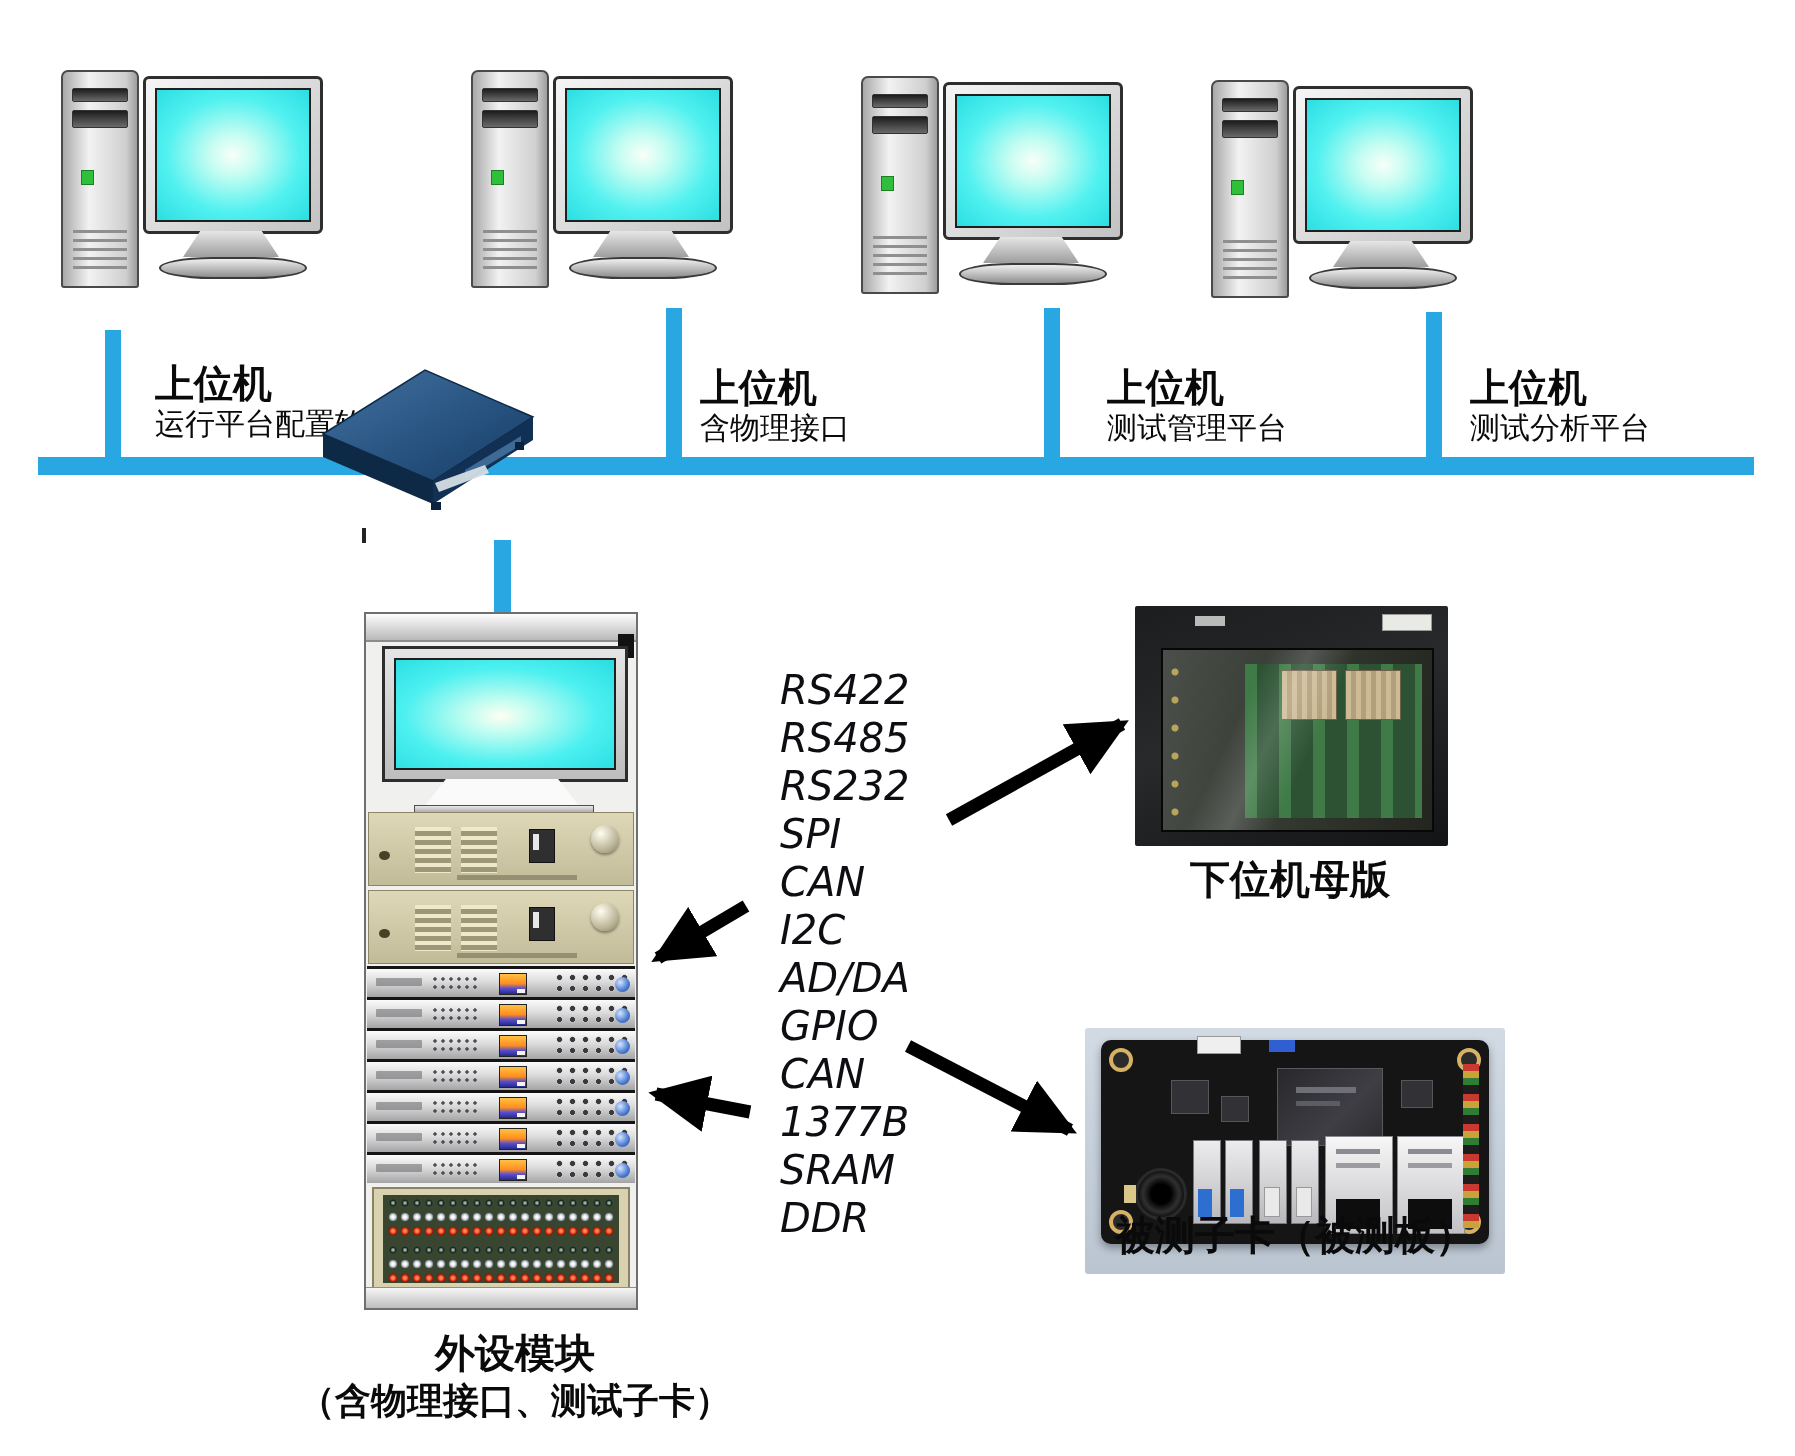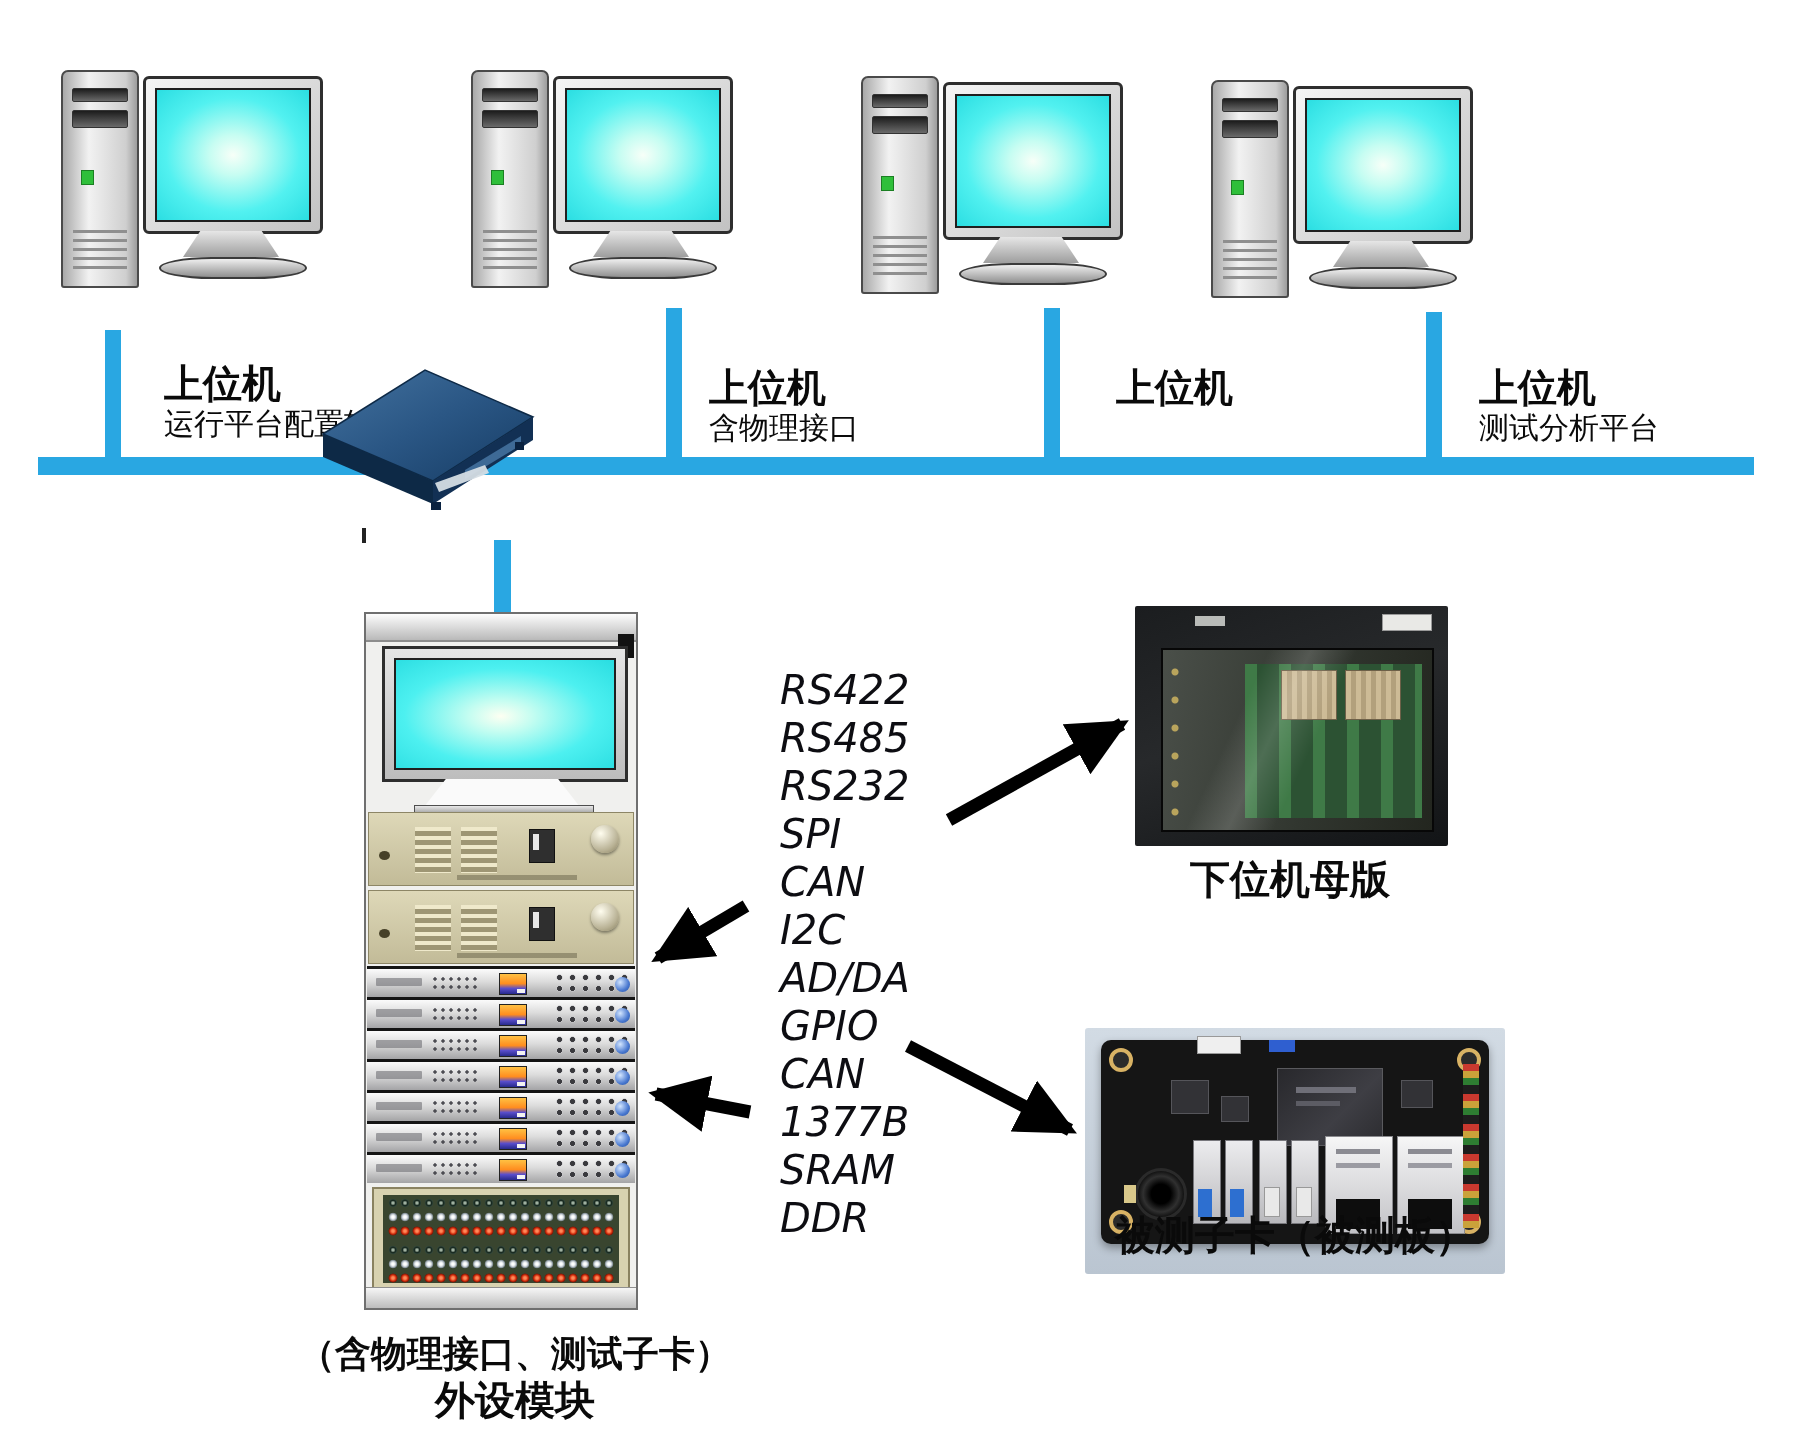--- a/index.html
+++ b/index.html
@@ -22,21 +22,21 @@
            background:linear-gradient(135deg,#f5f5f5,#c2c2c2);border:3px solid #2e2e2e;border-radius:6px;}
   .screen{position:absolute;inset:9px;border:2px solid #1f1f1f;
           background:radial-gradient(ellipse at 50% 50%,#f7fff8 0%,#c6fdf2 22%,#52f1f0 62%,#2bdee2 100%);}
   .neck{position:absolute;left:128px;top:169px;width:96px;height:26px;
         background:linear-gradient(180deg,#e6e6e6,#9e9e9e);
         clip-path:polygon(18% 0,82% 0,100% 100%,0 100%);}
   .base{position:absolute;left:104px;top:195px;width:144px;height:18px;border:2px solid #3a3a3a;
         border-radius:50%/70%;background:linear-gradient(180deg,#efefef,#8f8f8f);}
 
   
-  .host-label{position:absolute;width:360px;margin-left:9px;}
+  .host-label{position:absolute;width:360px;}
   .host-title{font-size:39px;font-weight:700;line-height:44px;}
   .host-sub{font-size:30px;line-height:36px;}
   .big-label{position:absolute;text-align:center;font-weight:700;font-size:40px;line-height:47px;}
 
   
   .busline{position:absolute;background:#29a7e2;}
 
   
   .protocols{position:absolute;left:780px;top:666px;font-size:40px;font-style:italic;
              line-height:48px;white-space:pre-line;color:#0d0d12;}
@@ -209,20 +209,21 @@
   <div class="host-label" style="left:155px;top:362px;">
     <div class="host-title">上位机</div>
     <div class="host-sub">运行平台配置软件</div>
   </div>
   <div class="host-label" style="left:700px;top:366px;">
     <div class="host-title">上位机</div>
     <div class="host-sub">含物理接口</div>
   </div>
   <div class="host-label" style="left:1107px;top:366px;">
     <div class="host-title">上位机</div>
+    <div class="host-sub">测试管理平台</div>
   </div>
   <div class="host-label" style="left:1470px;top:366px;">
     <div class="host-title">上位机</div>
     <div class="host-sub">测试分析平台</div>
   </div>
 
   <svg class="abs" style="left:315px;top:362px;" width="225" height="150" viewBox="0 0 225 150">
     <defs>
       <linearGradient id="gswt" x1="0" y1="0" x2="1" y2="1">
         <stop offset="0" stop-color="#43729f"></stop>
@@ -325,22 +326,22 @@
         <div class="patch-row row-red"></div>
         <div class="patch-row row-dark"></div>
         <div class="patch-row row-light"></div>
         <div class="patch-row row-red"></div>
       </div>
     </div>
     <div class="rack-bottom"></div>
   </div>
 
   <div class="big-label" style="left:230px;top:1330px;width:570px;">
+    <div>外设模块</div>
     <div style="font-size:36px;">（含物理接口、测试子卡）</div>
-    <div>外设模块</div>
   </div>
 
   <div class="protocols">RS422
 RS485
 RS232
 SPI
 CAN
 I2C
 AD/DA
 GPIO

